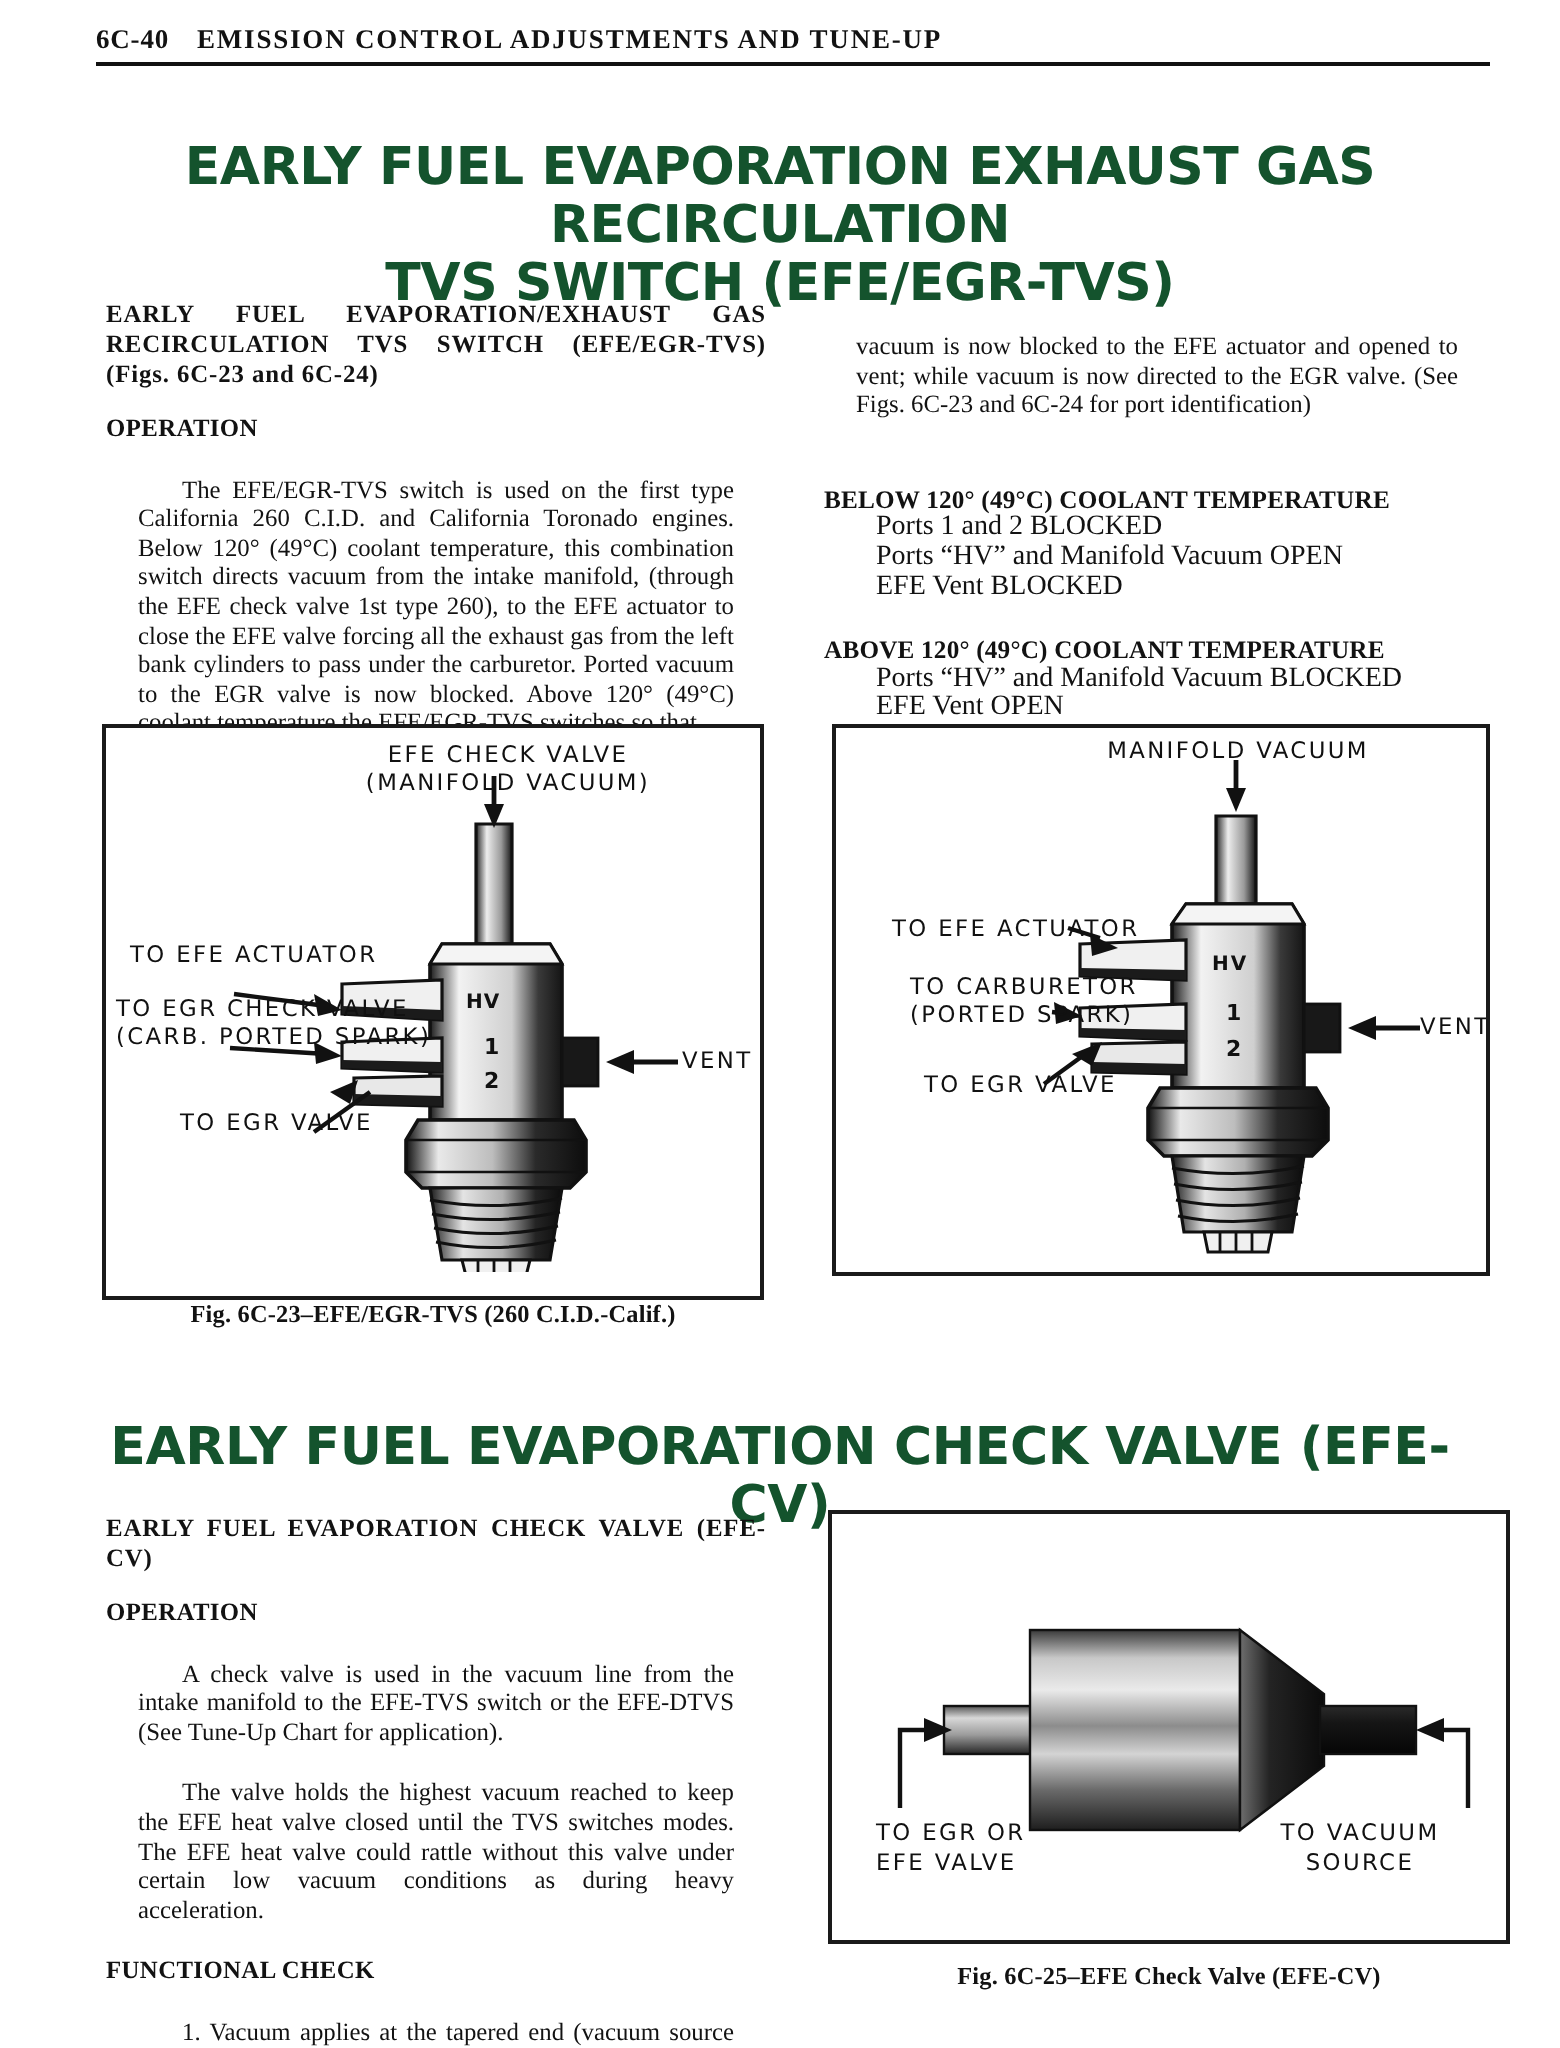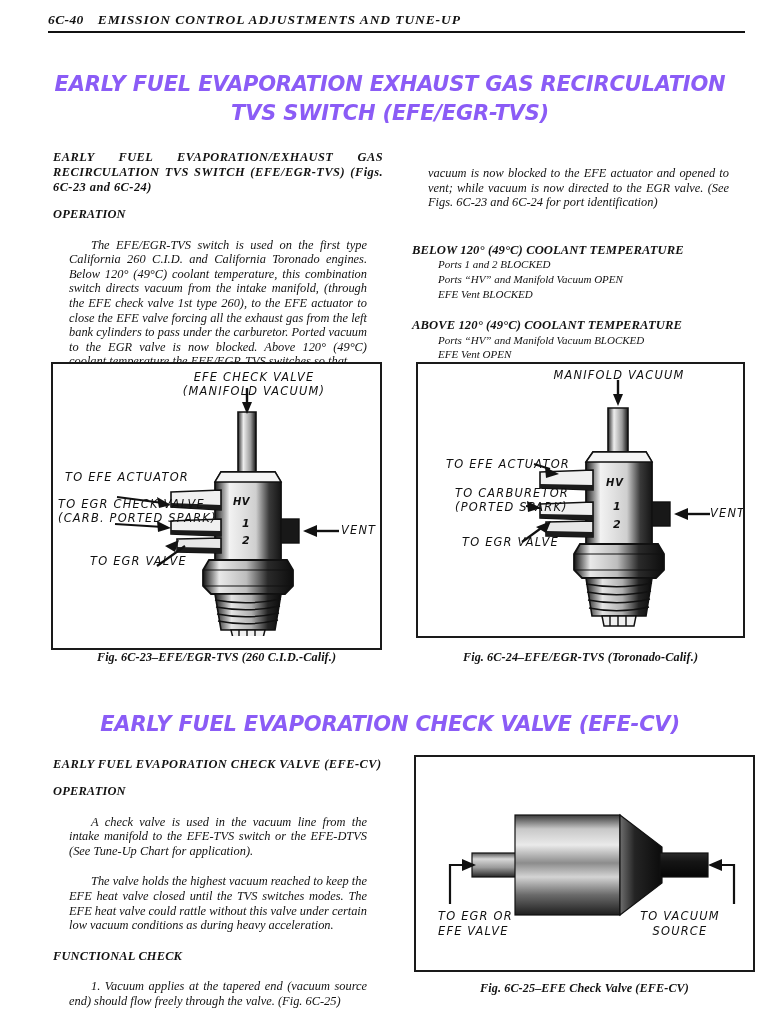--- a/index.html
+++ b/index.html
@@ -13,21 +13,20 @@
     position: relative;
     font-family: "Liberation Serif", "DejaVu Serif", serif;
     color: #121212;
     overflow: hidden;
   }
   .page {
     position: absolute;
     left: 0; top: 0;
     width: 780px;
     height: 1024px;
-    font-style: italic;
   }
 
   
   .runhead {
     position: absolute;
     left: 48px;
     top: 12px;
     width: 700px;
     font-family: "Liberation Serif", serif;
     font-weight: bold;
@@ -45,24 +44,24 @@
     height: 2.4px;
     background: #111;
   }
 
   
   .sect-title {
     position: absolute;
     text-align: center;
     font-family: "DejaVu Sans", "Liberation Sans", sans-serif;
     font-weight: bold;
-    font-size: 21px;
+    font-size: 26px;
     letter-spacing: -0.2px;
     line-height: 29px;
-    color: #8b5cf6;
+    color: #14532d;
   }
   #sect-title-1 { left: 40px; top: 70px; width: 700px; }
   #sect-title-2 { left: 40px; top: 710px; width: 700px; }
 
   
   .col {
     position: absolute;
     font-size: 12.4px;
     line-height: 14.6px;
     text-align: justify;
@@ -97,21 +96,21 @@
   
   .cond-head {
     font-weight: bold;
     font-size: 12.6px;
     letter-spacing: 0.1px;
     text-align: left;
   }
   .cond-list {
     margin: 0;
     padding-left: 26px;
-    font-size: 11px;
+    font-size: 14px;
     line-height: 14.6px;
     text-align: left;
   }
   .cond-list div { white-space: nowrap; }
 
   
   .figbox {
     position: absolute;
     border: 2px solid #1a1a1a;
     background: #fff;
@@ -378,21 +377,20 @@
       <div>(PORTED SPARK)</div>
     </div>
     <div class="dlabel" style="left:44px; top:171px;">TO EGR VALVE</div>
     <div class="dlabel" style="left:292px; top:142px;">VENT</div>
 
     <div class="dlabel" style="left:188px; top:112px; font-weight:bold; font-size:10px; letter-spacing:1px;">HV</div>
     <div class="dlabel" style="left:195px; top:136px; font-weight:bold; font-size:11px; letter-spacing:0;">1</div>
     <div class="dlabel" style="left:195px; top:154px; font-weight:bold; font-size:11px; letter-spacing:0;">2</div>
   </div>
 
-  <div class="figcap" id="fig-24-cap">Fig. 6C-24–EFE/EGR-TVS (Toronado-Calif.)</div>
 
   <div class="sect-title" id="sect-title-2">
     <div>EARLY FUEL EVAPORATION CHECK VALVE (EFE-CV)</div>
   </div>
 
   <div class="col" id="col2-left">
     <div class="hd-bold">EARLY FUEL EVAPORATION CHECK VALVE (EFE-CV)</div>
     <div class="subhd">OPERATION</div>
     <p class="para">A check valve is used in the vacuum line from the intake manifold to the EFE-TVS switch or the EFE-DTVS (See Tune-Up Chart for application).</p>
     <p class="para">The valve holds the highest vacuum reached to keep the EFE heat valve closed until the TVS switches modes. The EFE heat valve could rattle without this valve under certain low vacuum conditions as during heavy acceleration.</p>

